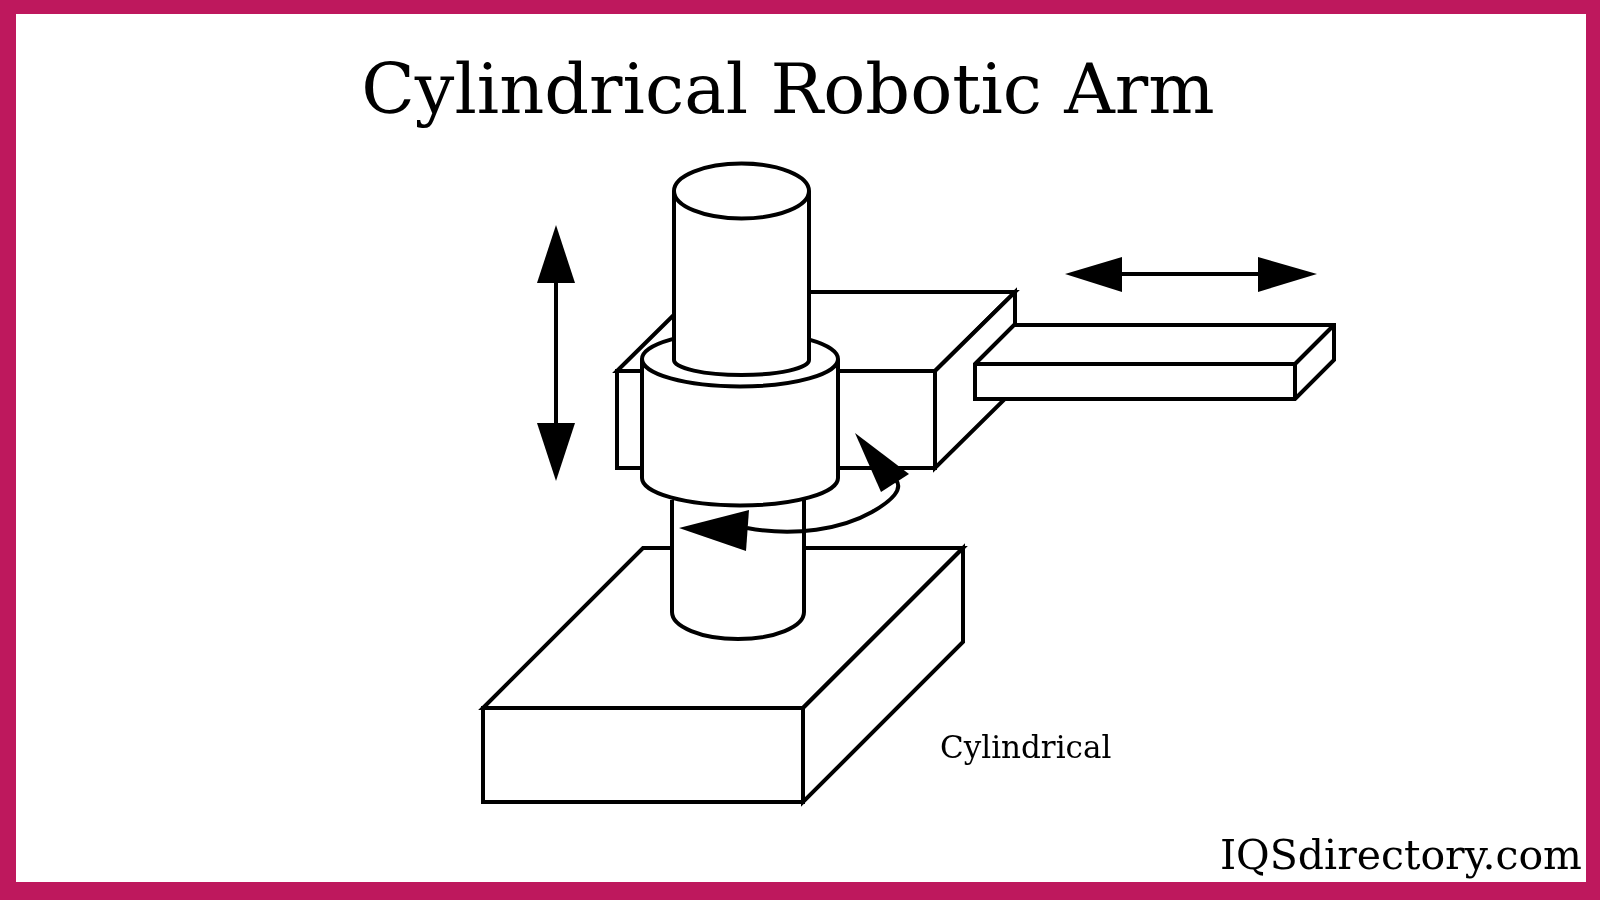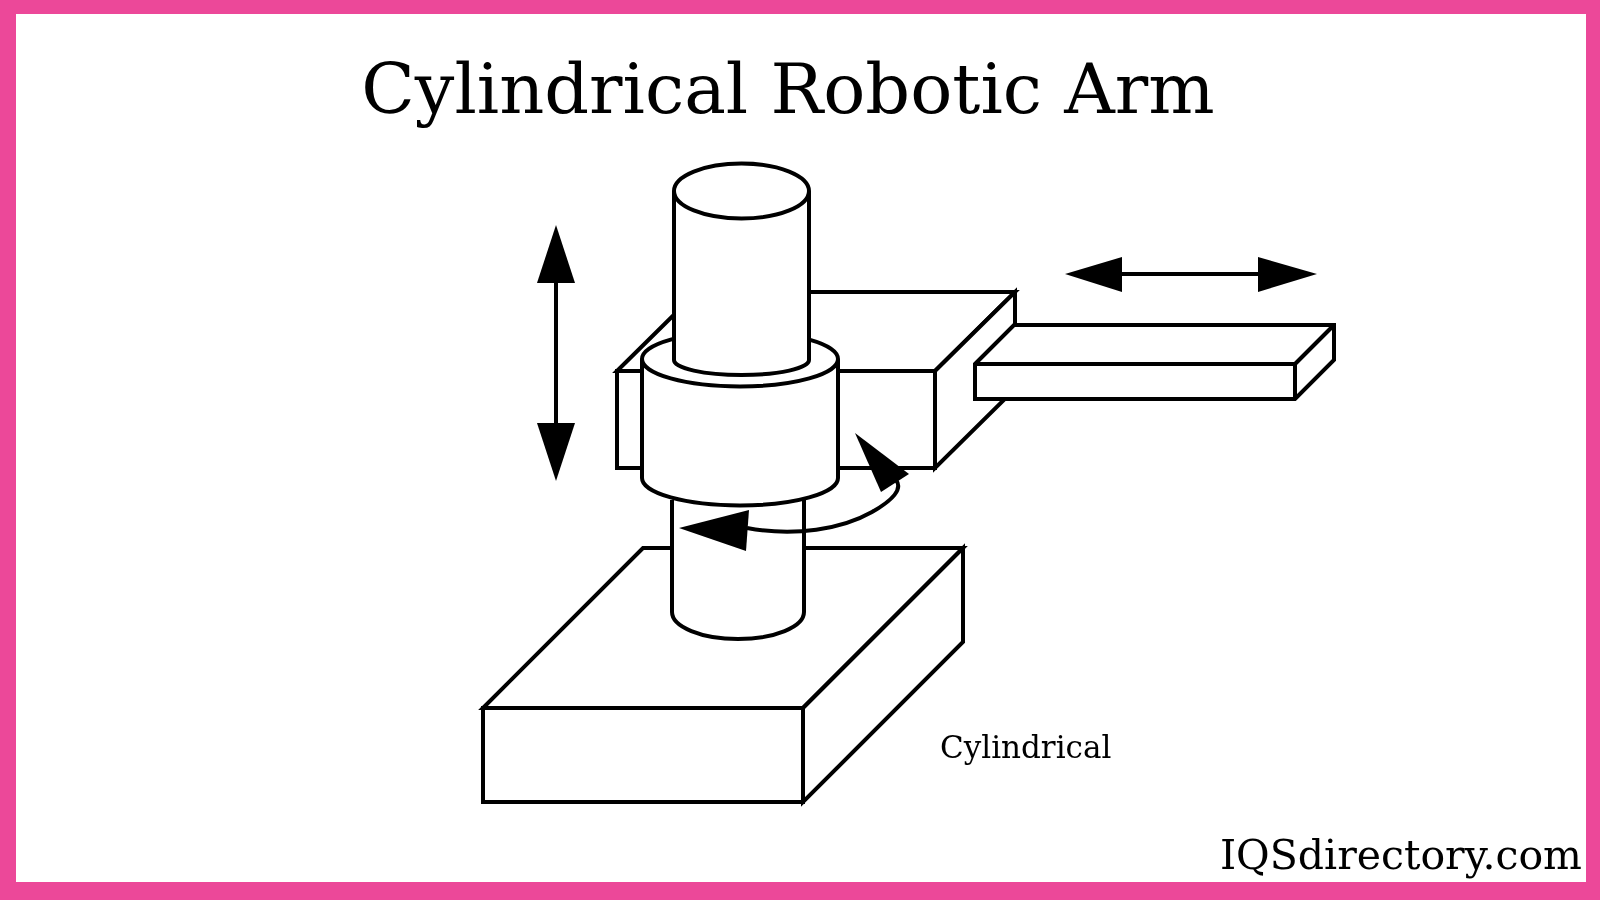--- a/index.html
+++ b/index.html
@@ -8,21 +8,21 @@
     width: 1600px;
     height: 900px;
     background: #dbdbdb;
     font-family: "DejaVu Serif", serif;
     overflow: hidden;
   }
   .frame {
     position: relative;
     width: 1600px;
     height: 900px;
-    background: #ec4899;
+    background: #be185d;
     text-align: right;
   }
   .canvas {
     position: absolute;
     left: 16px;
     top: 14px;
     width: 1570px;
     height: 868px;
     background: #ffffff;
   }

